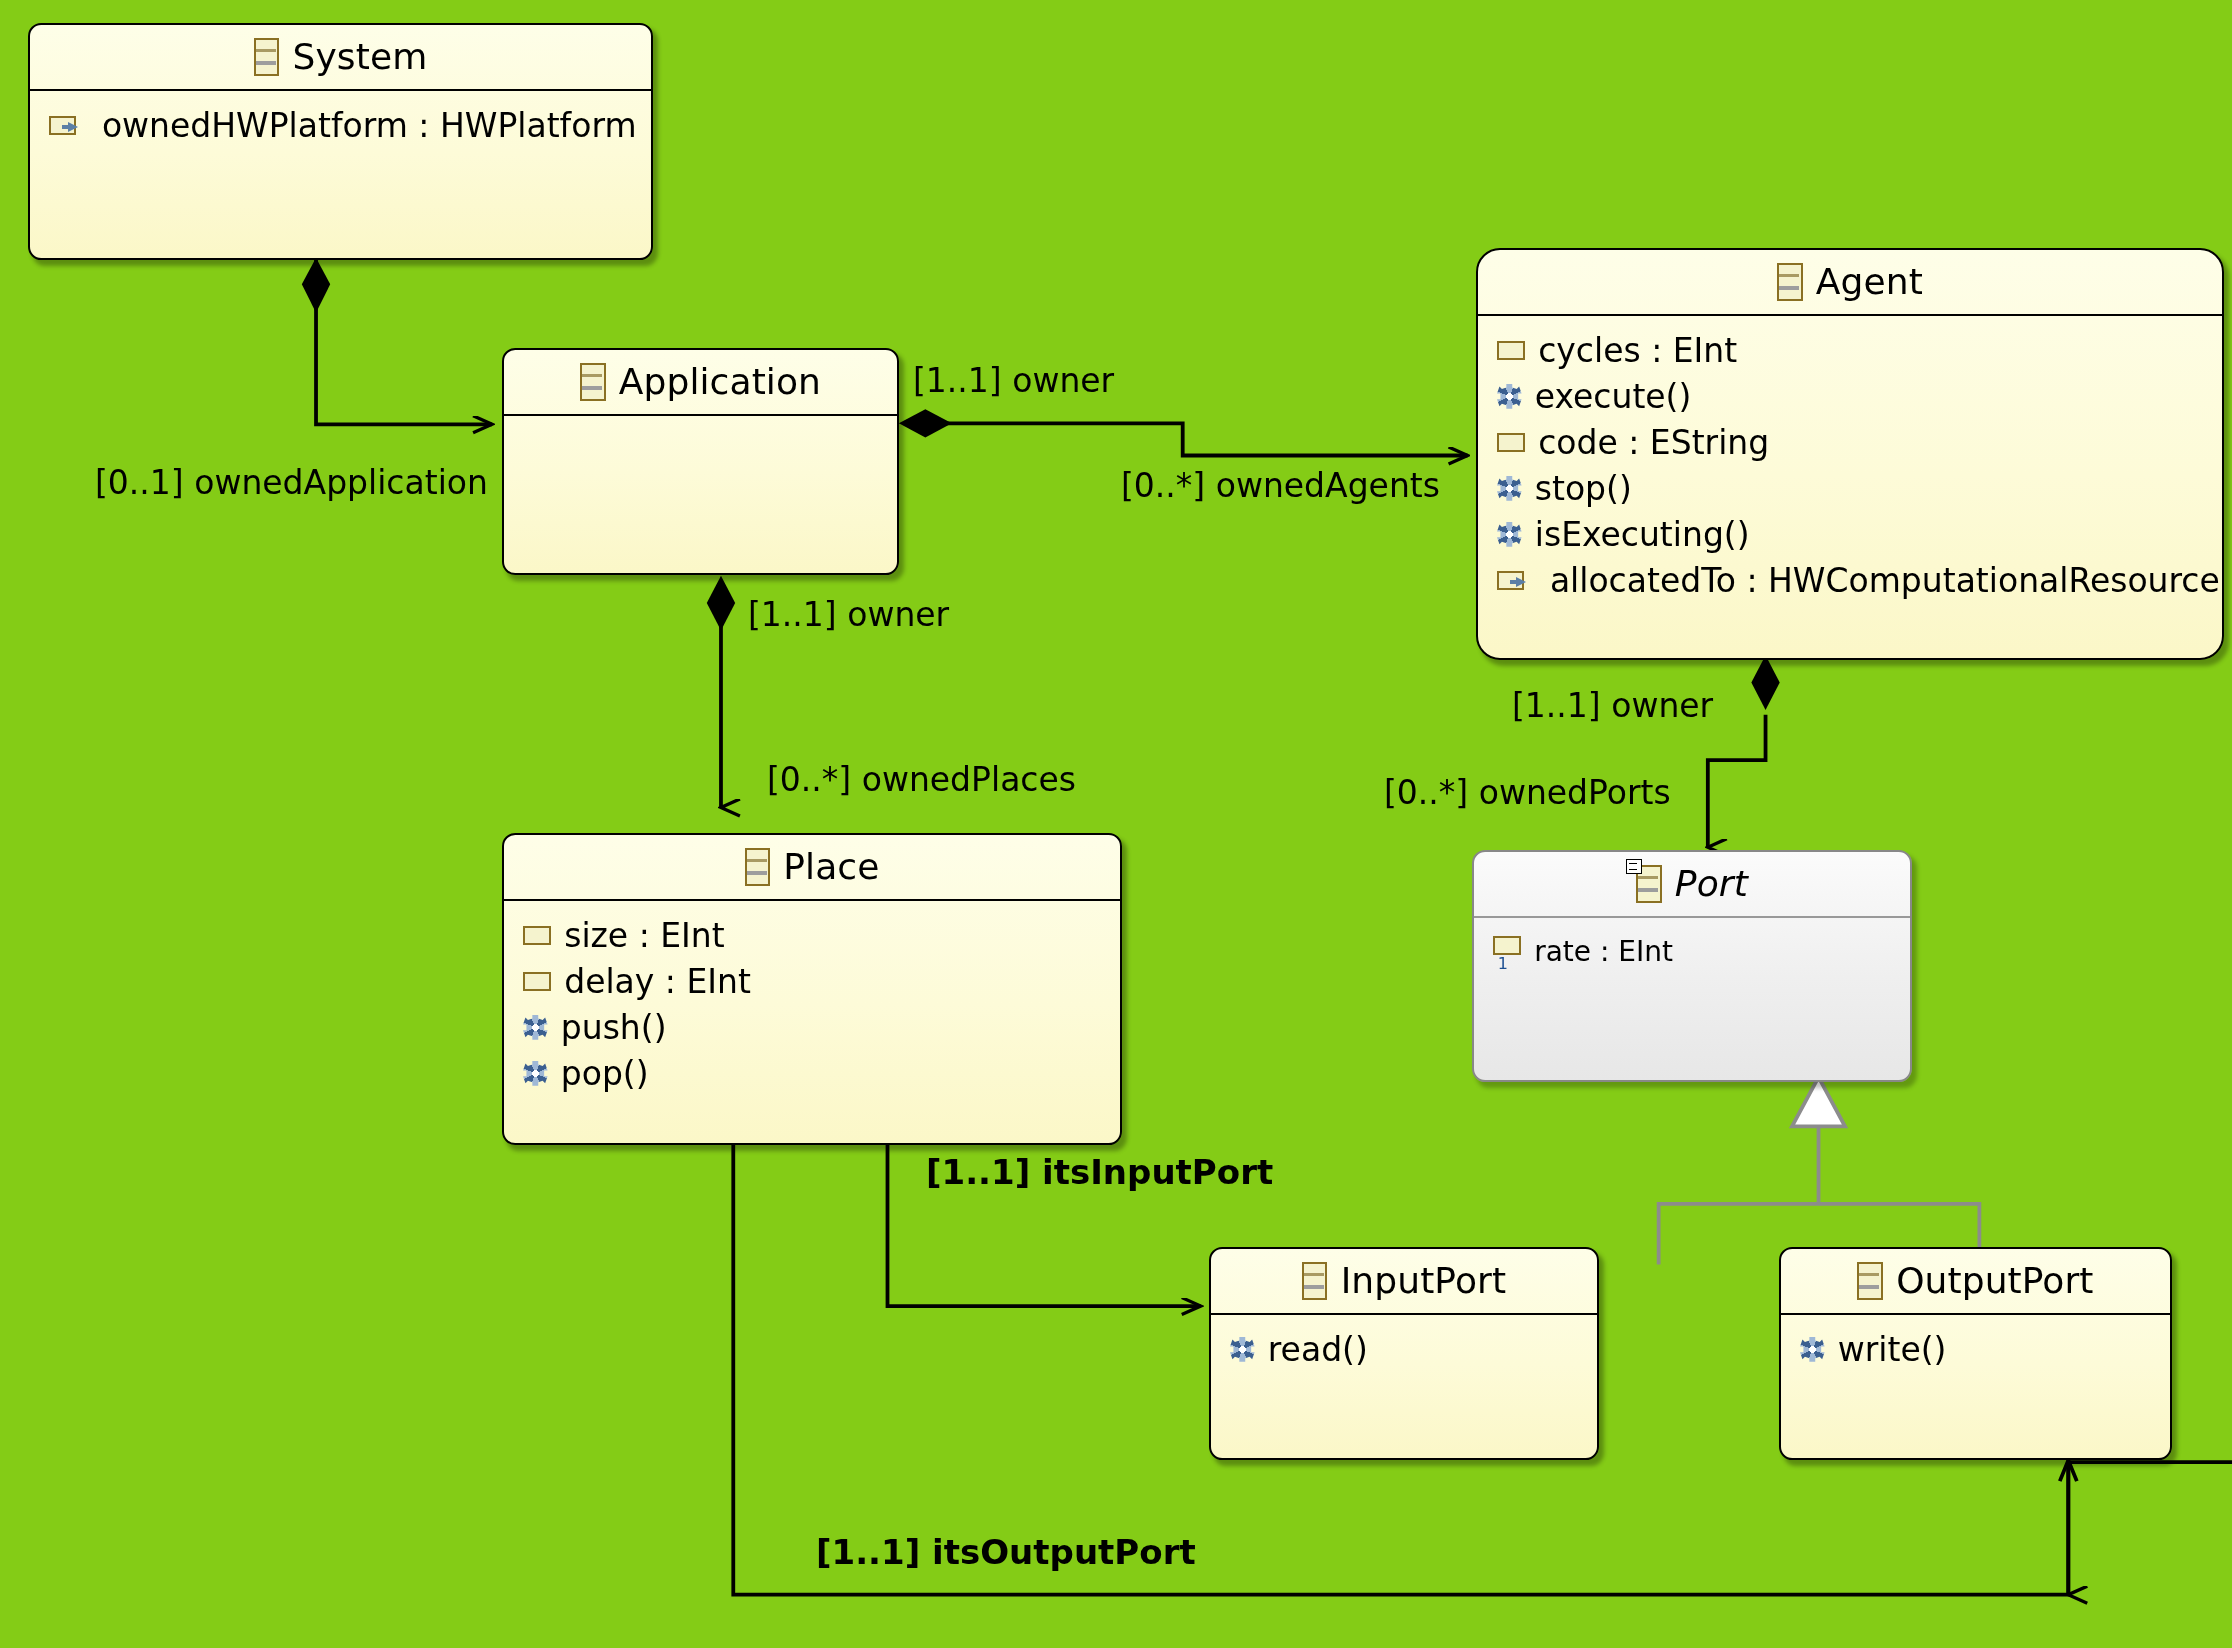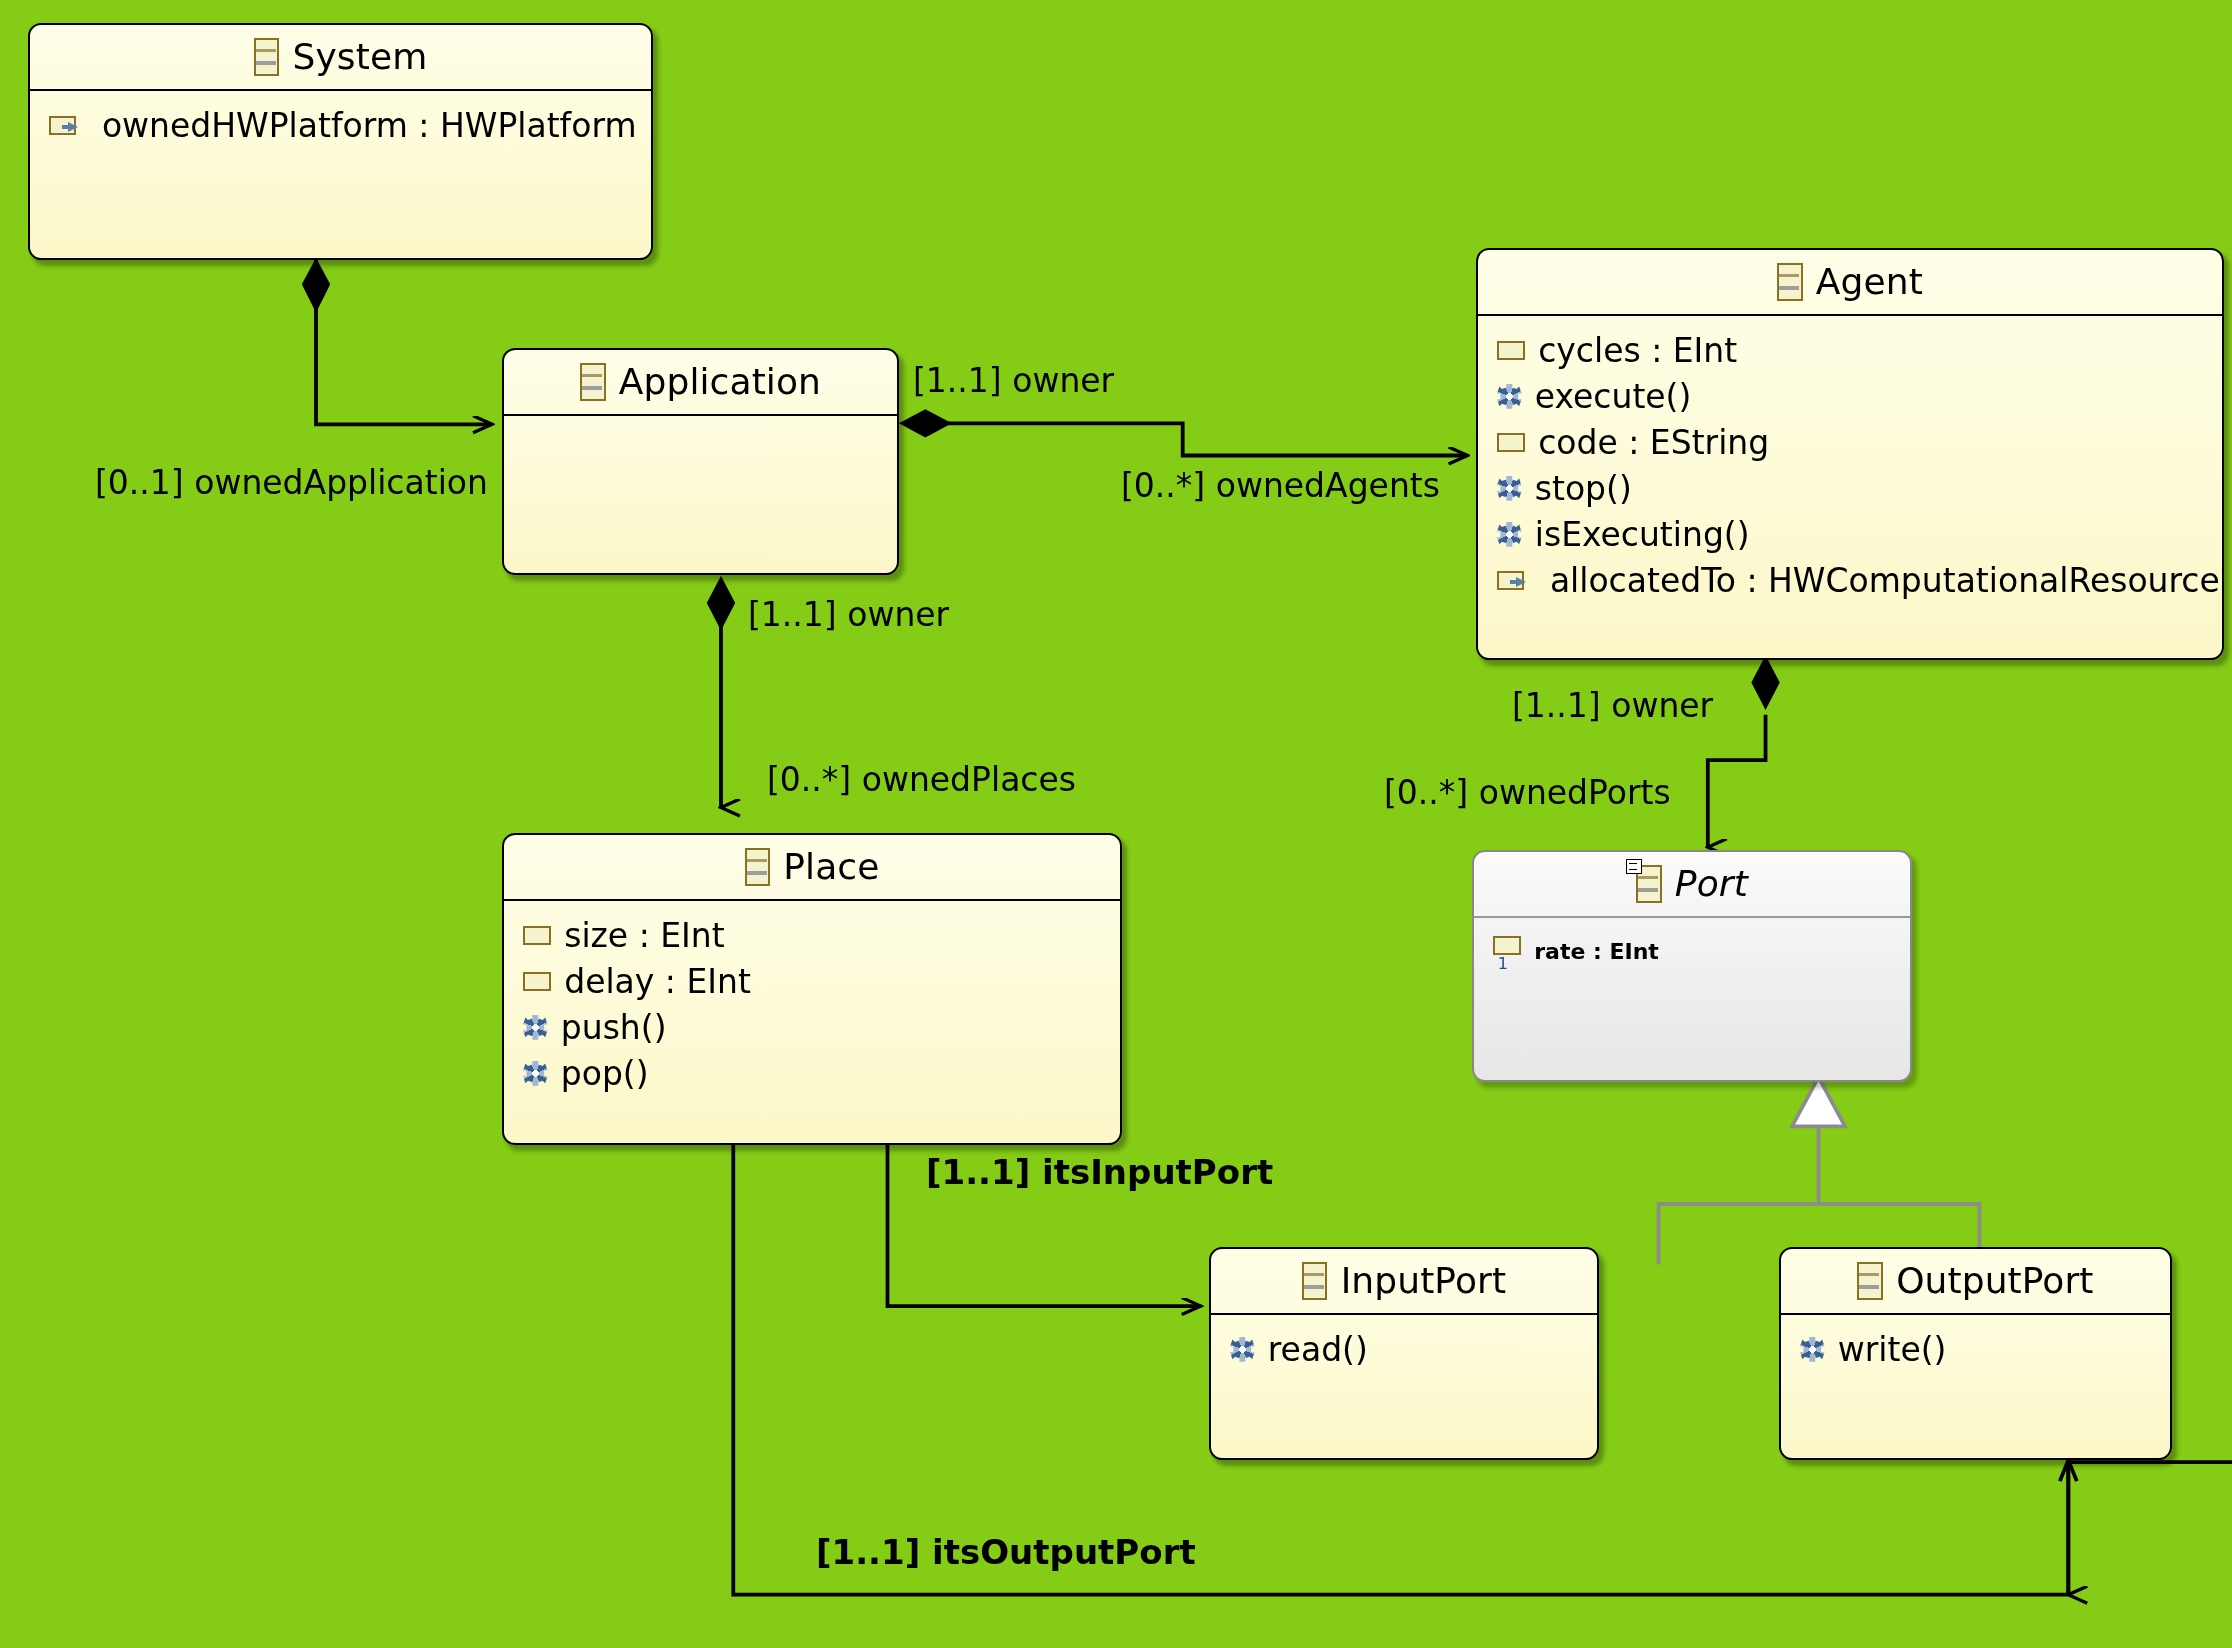--- a/index.html
+++ b/index.html
@@ -72,21 +72,21 @@
     align-items: center;
     gap: 13.2px;
     height: 46px;
     white-space: nowrap;
   }
   .member .m-text {
     font-size: 33px;
     color: #000000;
     line-height: 1;
   }
-  .member.bold .m-text { font-weight: bold; font-size: 22px; }
+  .member.bold .m-text { font-weight: normal; font-size: 28px; }
 
   
   .ico {
     position: relative;
     flex: 0 0 auto;
     display: inline-block;
   }
   
   .icon-class {
     width: 25.6px;
@@ -283,21 +283,21 @@
   </div>
 
   <div class="uml-class" id="cls-application" style="left:502px; top:348px; width:397px; height:227px;">
     <div class="cls-header">
       <span class="ico icon-class"></span>
       <span class="cls-title">Application</span>
     </div>
     <div class="cls-body"></div>
   </div>
 
-  <div class="uml-class" id="cls-agent" style="left:1476px; top:248px; width:748px; height:412px;">
+  <div class="uml-class" id="cls-agent" style="left:1476px; top:248px; width:748px; height:412px;border-radius:24px;">
     <div class="cls-header">
       <span class="ico icon-class"></span>
       <span class="cls-title">Agent</span>
     </div>
     <div class="cls-body">
       <div class="member">
         <span class="ico icon-attr"></span>
         <span class="m-text">cycles : EInt</span>
       </div>
       <div class="member">

